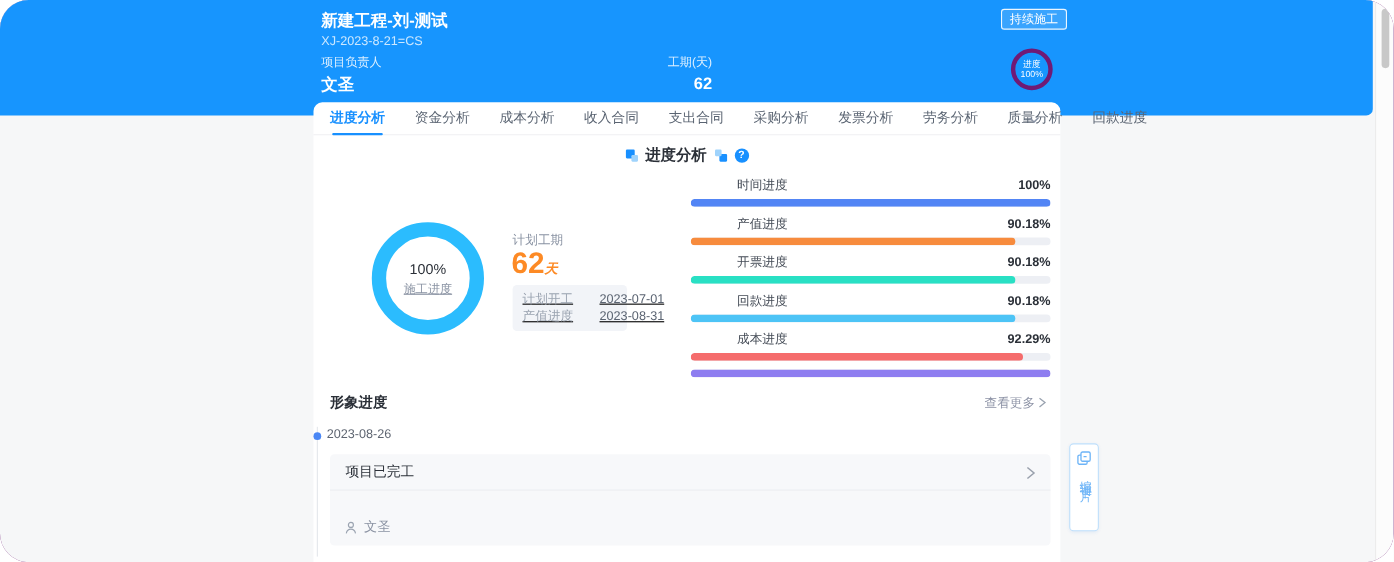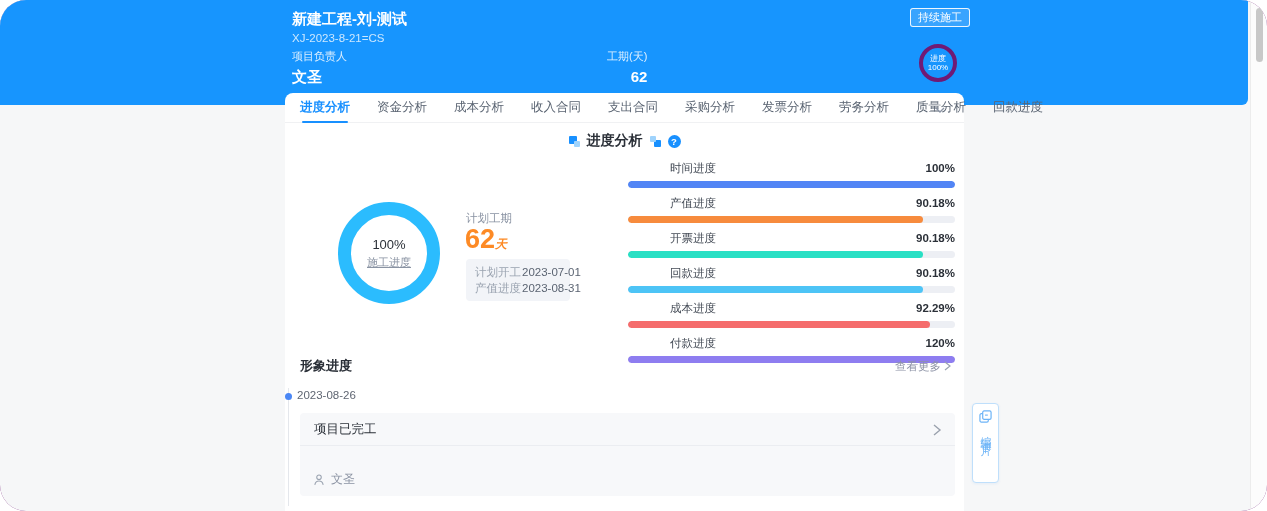--- a/index.html
+++ b/index.html
@@ -51,21 +51,21 @@
     border:13px solid var(--donut-ring,#2bbcfe); display:flex; flex-direction:column;
     align-items:center; justify-content:center; }
   .donut-pct { font-size:13px; color:#2b3038; }
   .donut-label { font-size:11px; color:#8a93a3; text-decoration:underline; margin-top:3px; }
   .plan-label { position:absolute; left:181px; top:118px; font-size:11.5px; color:#8a93a3; }
   .plan-duration { position:absolute; left:180px; top:131px; color:var(--accent-orange,#fd8a25); }
   .plan-duration .num { font-size:27px; font-weight:bold; }
   .plan-duration .unit { font-size:12px; font-style:italic; font-weight:bold; }
   .plan-box { position:absolute; left:181px; top:166px; width:104px; background:#f2f4f8;
     border-radius:4px; padding:5px 9px; }
-  .plan-row { display:flex; gap:1px; font-size:11.5px; line-height:16px; white-space:nowrap; }
+  .plan-row { display:flex; gap:24px; font-size:11.5px; line-height:16px; white-space:nowrap;text-decoration:underline; }
   .plan-row .pl { color:#9aa3b0; } .plan-row .pv { color:#5b6472; }
 
   
   .bars { position:absolute; left:343px; top:68px; width:327px; }
   .bar-row { margin-bottom:8px; }
   .bar-head { display:flex; justify-content:space-between; align-items:baseline; }
   .bar-label { font-size:11.5px; color:#434a55;padding-left:42px; }
   .bar-value { font-size:11.5px; font-weight:bold; color:#2b3038; }
   .bar-track { margin-top:5px; height:7px; background:var(--bar-track,#edeff4); border-radius:4px; overflow:hidden; }
   .bar-fill { height:100%; border-radius:4px; }
@@ -215,24 +215,20 @@
         <div class="bar-row">
           <div class="bar-head">
               <span class="bar-label">成本进度</span>
               <span class="bar-value">92.29%</span>
             </div>
           <div class="bar-track">
               <div class="bar-fill" style="width: 92.29%; background: rgb(245, 108, 108);"></div>
             </div>
         </div>
         <div class="bar-row">
-          <div class="bar-head">
-              <span class="bar-label">付款进度</span>
-              <span class="bar-value">120%</span>
-            </div>
           <div class="bar-track">
               <div class="bar-fill" style="width: 100%; background: rgb(142, 125, 240);"></div>
             </div>
         </div>
       </div>
 
       <div class="vp-header">
         <span class="vp-title">形象进度</span>
         <span class="vp-more">
           <span>查看更多</span>

